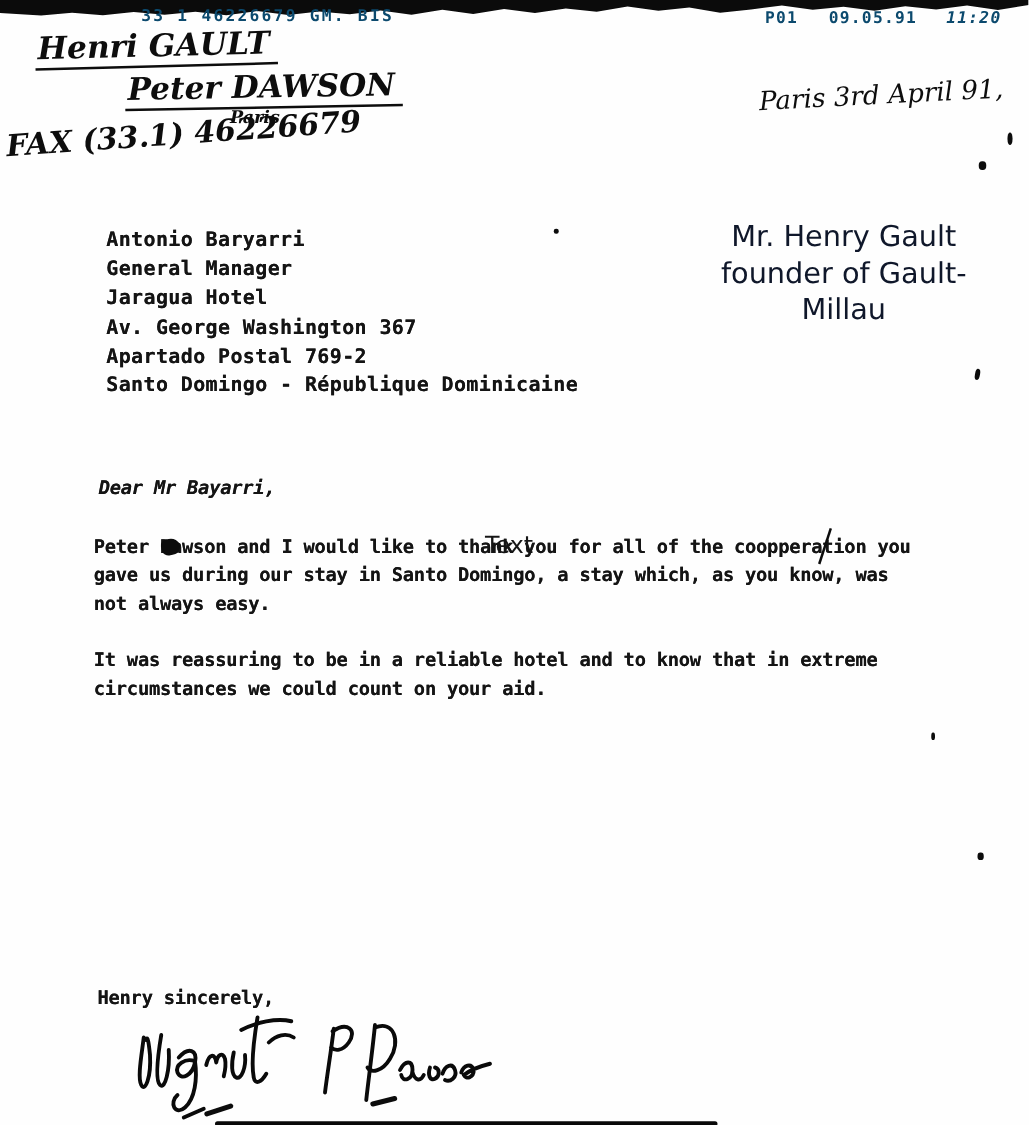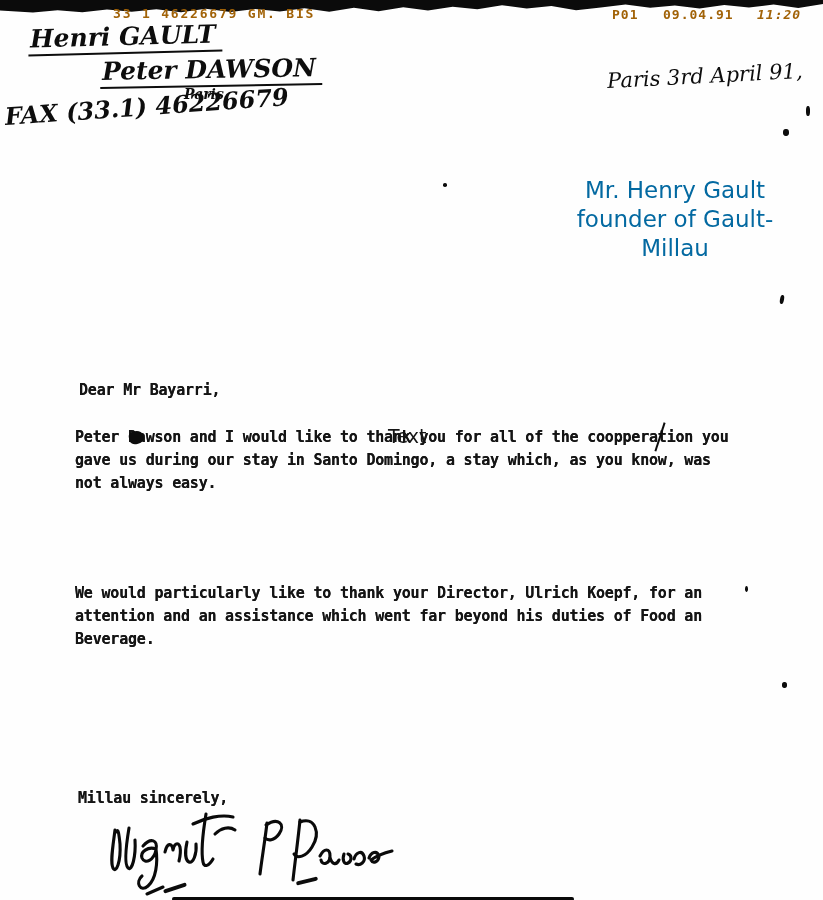--- a/index.html
+++ b/index.html
@@ -7,85 +7,90 @@
         font-family:"DejaVu Sans Mono",monospace;color:#161616;}
 
   
   .top-band{position:absolute;left:0;top:0;width:823px;height:13px;background:#0b0b0b;
     clip-path:polygon(0% 0%,100% 0%,100% 30%,97% 62%,94% 34%,91% 58%,88% 38%,85% 66%,82% 42%,
       79% 60%,76% 34%,73% 58%,70% 78%,67% 46%,64% 66%,61% 40%,58% 72%,55% 52%,52% 80%,49% 56%,
       46% 86%,43% 60%,40% 90%,37% 64%,34% 88%,31% 70%,28% 92%,25% 68%,22% 94%,19% 72%,16% 90%,
       13% 74%,10% 94%,7% 78%,4% 96%,0% 80%);}
 
   .hdr{position:absolute;font-family:"DejaVu Sans Mono",monospace;font-weight:bold;
-       font-size:13px;color:#a16207;white-space:nowrap;}
+       font-size:13px;color:#0c4a6e;white-space:nowrap;}
 
   .typed{position:absolute;font-family:"DejaVu Sans Mono",monospace;font-weight:bold;
          color:#141414;white-space:pre-line;letter-spacing:-0.2px;
          text-shadow:0 0 .5px rgba(20,20,20,.85);}
   .body-par{font-size:15px;line-height:23px;left:75px;}
   .addr{font-size:16px;line-height:23.2px;letter-spacing:.3px;}
 
   .hand{position:absolute;font-family:"DejaVu Serif",serif;font-style:italic;font-weight:bold;
         color:#0d0d0d;white-space:nowrap;}
   .hand-ul{border-bottom:2.5px solid #0d0d0d;padding:0 6px 1px 2px;}
 
   .digital{position:absolute;font-family:"DejaVu Sans",sans-serif;font-weight:normal;
-           color:#0369a1;}
+           color:#0f172a;}
   .identity{left:540px;top:176px;width:270px;font-size:23px;line-height:29px;
             text-align:center;white-space:pre-line;}
   .text-overlay{left:388px;top:425px;font-size:19px;color:#151515;}
 
   .sig{position:absolute;}
   .sig path{stroke:#0a0a0a;stroke-width:3.1;fill:none;stroke-linecap:round;stroke-linejoin:round;}
 
   .speck{position:absolute;background:#0c0c0c;border-radius:45%;}
   .ink{position:absolute;background:#0c0c0c;}
   .bottom-line{position:absolute;left:172px;top:897px;width:402px;height:4px;background:#090909;
                border-radius:2px;}
 </style>
 </head>
 <body>
 
 <div class="page">
 
   <div class="top-band"></div>
   <span class="hdr" style="left:113px;top:6px;letter-spacing:1.8px;">33 1 46226679  GM. BIS</span>
   <span class="hdr" style="left:612px;top:7px;letter-spacing:1px;text-align:center;">P01</span>
-  <span class="hdr" style="left:663px;top:7px;letter-spacing:1px;">09.04.91</span>
+  <span class="hdr" style="left:663px;top:7px;letter-spacing:1px;">09.05.91</span>
   <span class="hdr" style="left:757px;top:7px;letter-spacing:1px;font-style:italic;">11:20</span>
 
   <span class="hand hand-ul" style="left:28px;top:22px;font-size:25px;transform:rotate(-1.5deg);">Henri GAULT</span>
   <span class="hand hand-ul" style="left:100px;top:55px;font-size:25px;transform:rotate(-1deg);">Peter DAWSON</span>
   <span class="hand" style="left:184px;top:86px;font-size:14px;">Paris</span>
   <span class="hand" style="left:4px;top:102px;font-size:24px;transform:rotate(-4deg);transform-origin:left top;">FAX (33.1) 46226679</span>
 
   <span class="hand" style="left:607px;top:64px;font-size:21px;transform:rotate(-3deg);font-weight:normal;">Paris 3rd April 91,</span>
 
   <div class="digital identity">Mr. Henry Gault
 founder of Gault-
 Millau</div>
 
+  <div class="typed addr" style="left:85px;top:180px;">Antonio Baryarri
+General Manager
+Jaragua Hotel
+Av. George Washington 367
+Apartado Postal 769-2
+Santo Domingo - République Dominicaine</div>
 
 
-  <div class="typed" style="left:79px;top:381px;font-size:15px;">Dear Mr Bayarri,</div>
+  <div class="typed" style="left:79px;top:381px;font-size:15px;font-style:italic;">Dear Mr Bayarri,</div>
 
   <div class="typed body-par" style="top:426px;">Peter Dawson and I would like to thank you for all of the coopperation you
 gave us during our stay in Santo Domingo, a stay which, as you know, was
 not always easy.</div>
-  <div class="typed body-par" style="top:582px;">We would particularly like to thank your Director, Ulrich Koepf, for an
-attention and an assistance which went far beyond his duties of Food an
-Beverage.</div>
+  <div class="typed body-par" style="top:517px;">It was reassuring to be in a reliable hotel and to know that in extreme
+circumstances we could count on your aid.</div>
 
   <span class="digital text-overlay">Text</span>
 
   <div class="ink" style="left:129px;top:431px;width:15px;height:13px;border-radius:40% 60% 55% 45%;transform:rotate(-12deg);"></div>
   <div class="ink" style="left:659px;top:422px;width:2.4px;height:30px;transform:rotate(18deg);"></div>
 
-  <div class="typed" style="left:78px;top:789px;font-size:15px;">Millau sincerely,</div>
+  <div class="typed" style="left:78px;top:789px;font-size:15px;">Henry sincerely,</div>
 
   <svg class="sig" style="left:103px;top:804px;" width="150" height="96" viewBox="0 0 150 96">
     <path d="M12,26 C10,42 7,58 10,64 C13,70 18,58 17,40 C16,30 15,24 14,28"></path>
     <path d="M26,24 C23,42 21,60 25,64 C29,68 33,52 32,36"></path>
     <path d="M40,42 C48,33 55,36 53,46 C51,56 42,61 39,54 C37,48 45,42 53,45 C55,59 53,75 45,82 C37,89 32,78 39,72"></path>
     <path d="M62,48 C64,39 69,38 70,46 C71,40 75,37 77,43 C78,48 77,53 76,57"></path>
     <path d="M84,38 C82,47 82,56 86,58 C90,60 94,50 93,40"></path>
     <path d="M103,10 C100,28 98,48 100,58 C101,64 106,62 110,55"></path>
     <path d="M90,20 C102,14 118,10 130,13"></path>
     <path d="M112,30 C118,24 126,22 132,26"></path>

